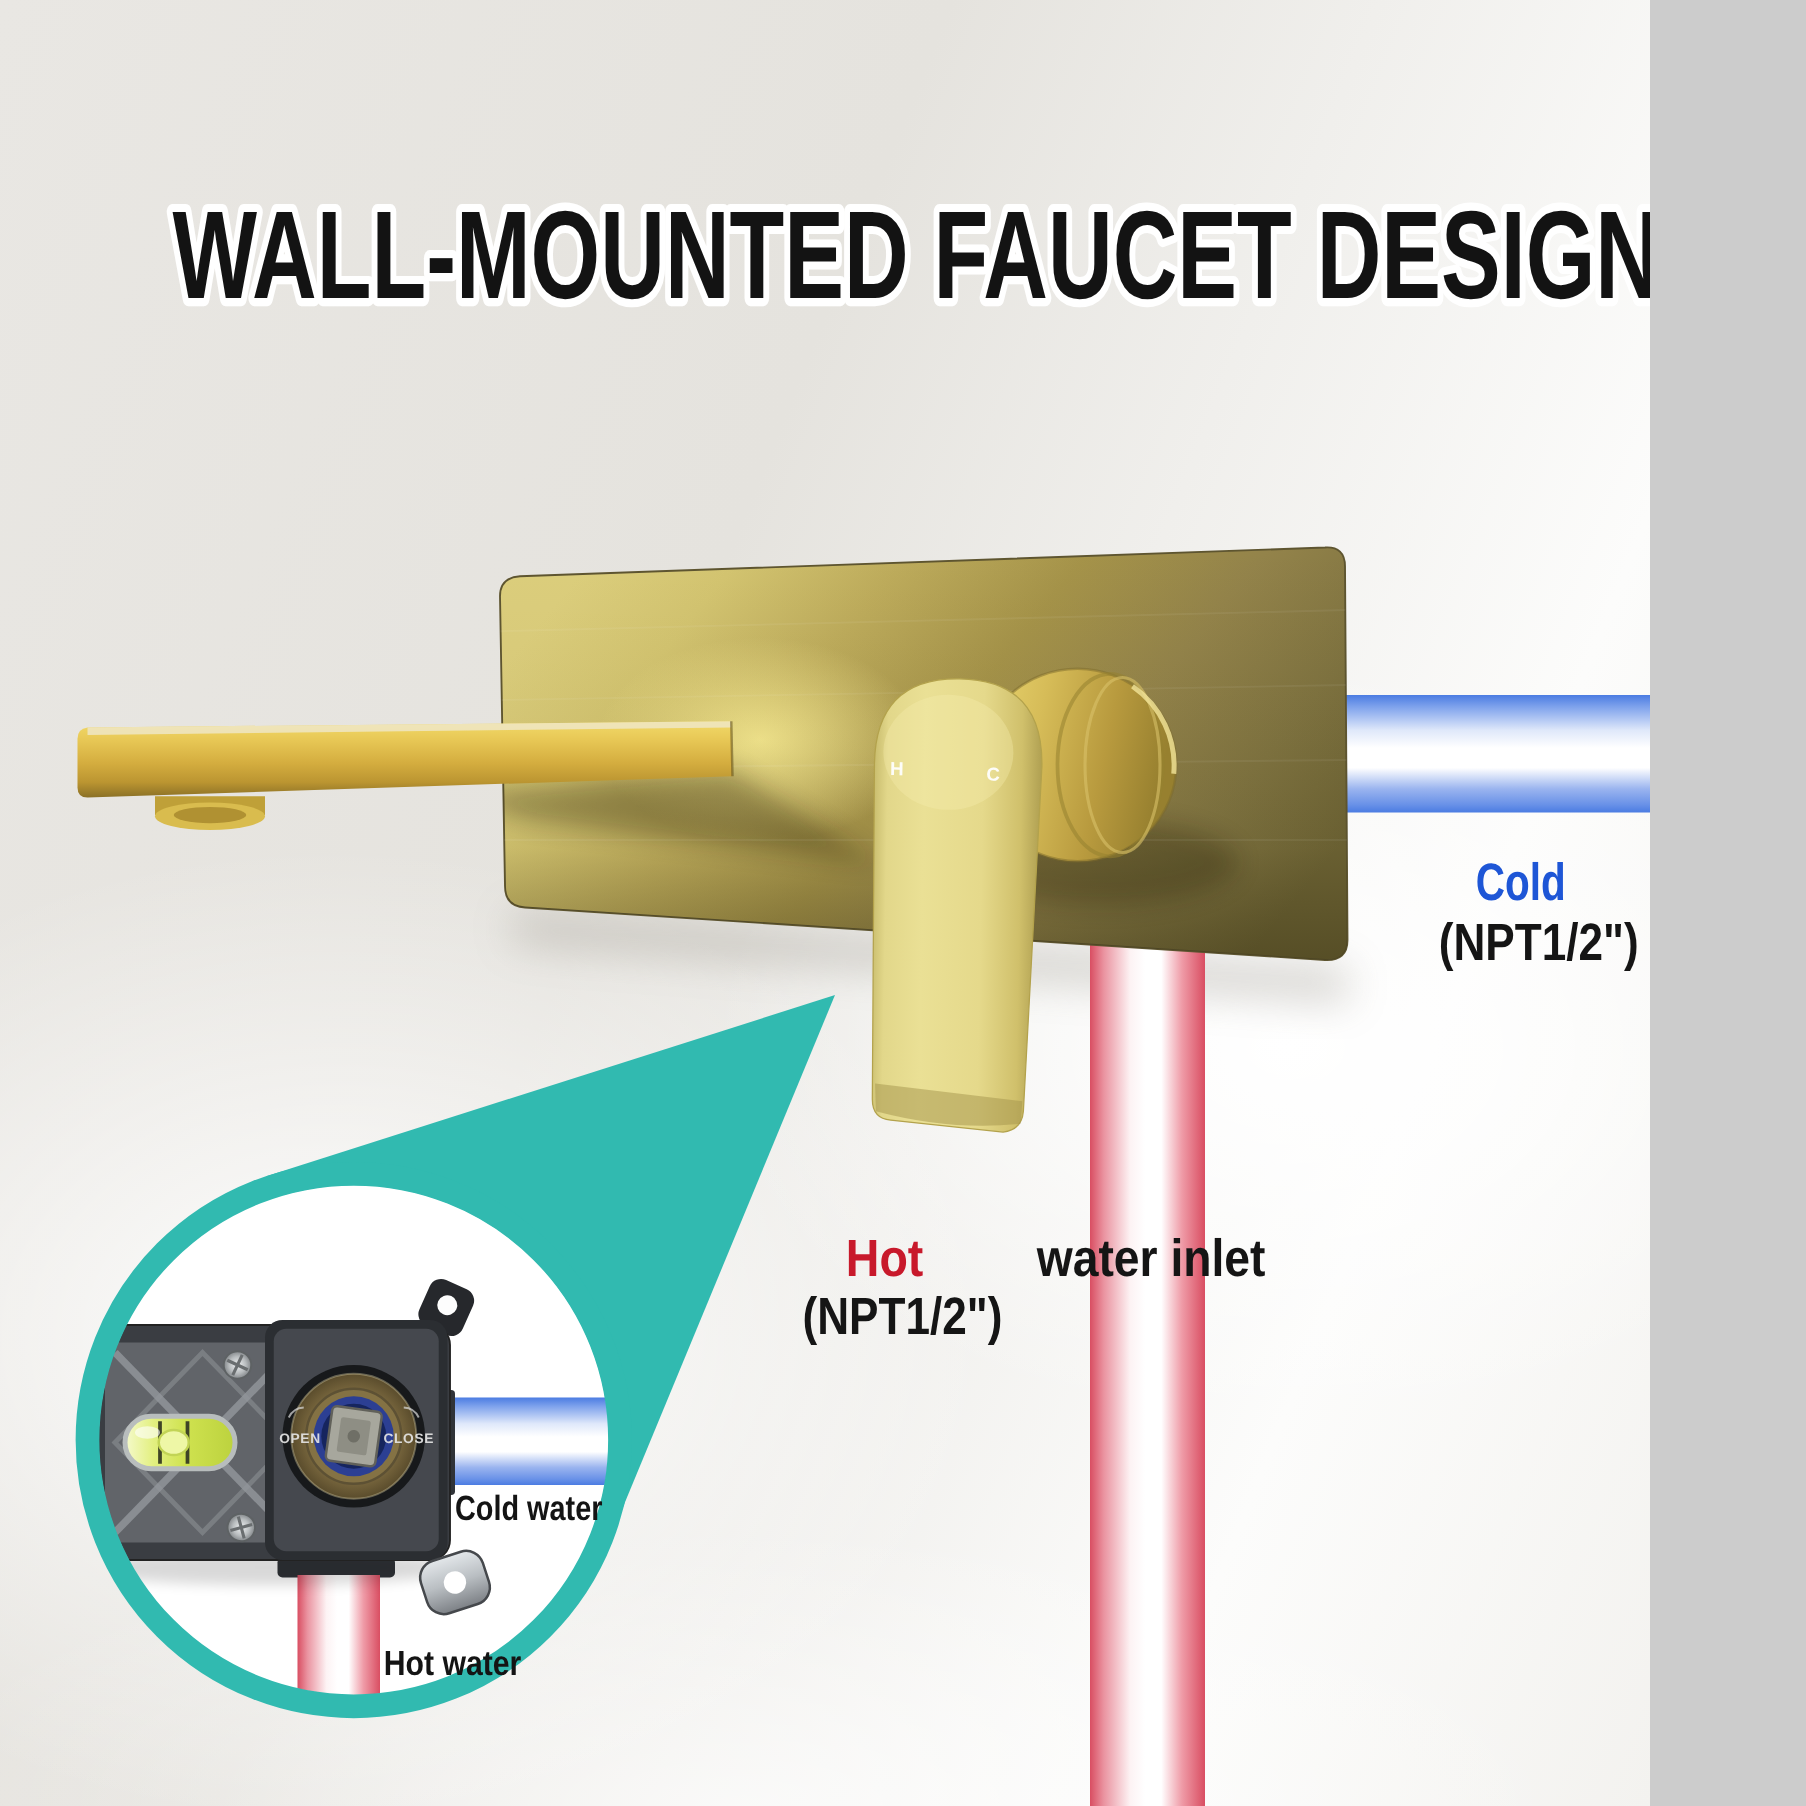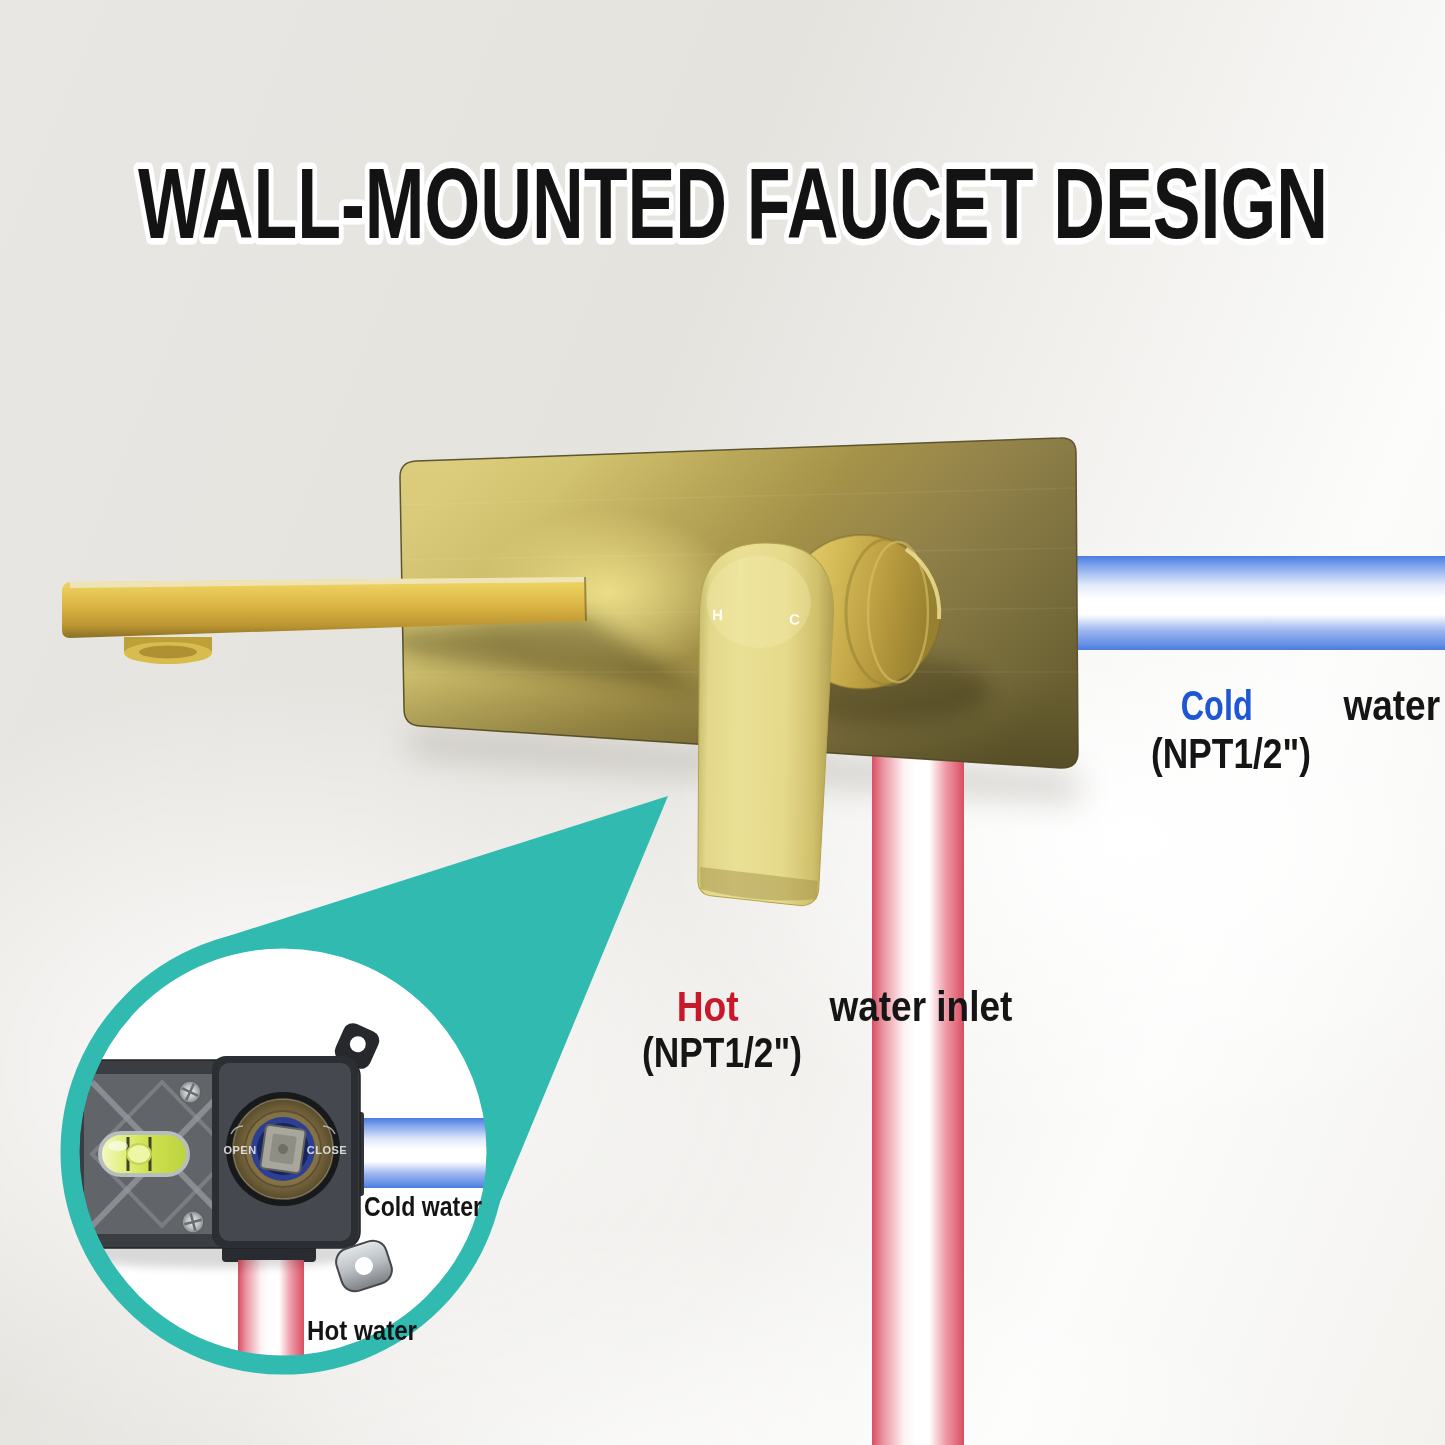--- a/index.html
+++ b/index.html
@@ -1,17 +1,17 @@
 <!DOCTYPE html>
 <html><head>
 <meta charset="utf-8">
 <style>
   html,body{margin:0;padding:0;background:#ccc;}
   .stage{
-    position:relative;width:1445px;height:1445px;overflow:hidden;
+    position:relative;width:1320px;height:1445px;overflow:hidden;
     background:
       radial-gradient(640px 430px at 78% 58%, rgba(255,255,255,1), rgba(255,255,255,0) 72%),
       radial-gradient(760px 560px at 20% 74%, rgba(255,255,255,.95), rgba(255,255,255,0) 70%),
       radial-gradient(900px 300px at 45% 100%, rgba(255,255,255,.6), rgba(255,255,255,0) 75%),
       linear-gradient(112deg,#e9e7e3 0%,#e5e3de 40%,#f0efec 58%,#fcfcfb 78%,#f3f2ef 100%);
     font-family:"Liberation Sans",sans-serif;
   }
   svg{position:absolute;left:0;top:0;}
   svg text{font-family:"Liberation Sans","DejaVu Sans",sans-serif;}
   .title-text{font-weight:bold;}

